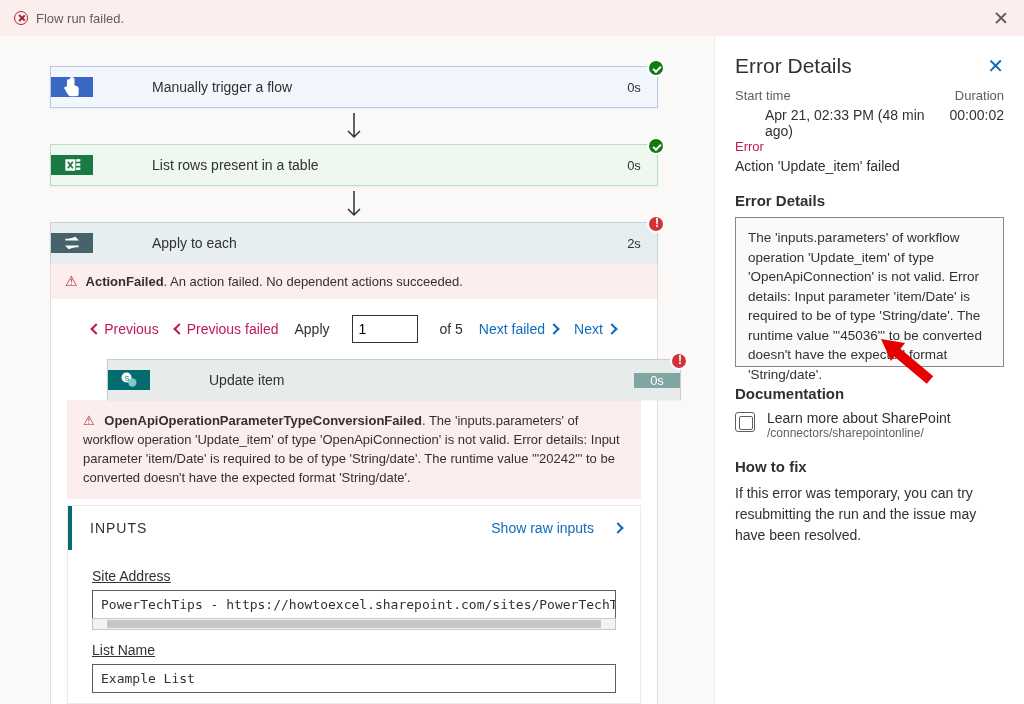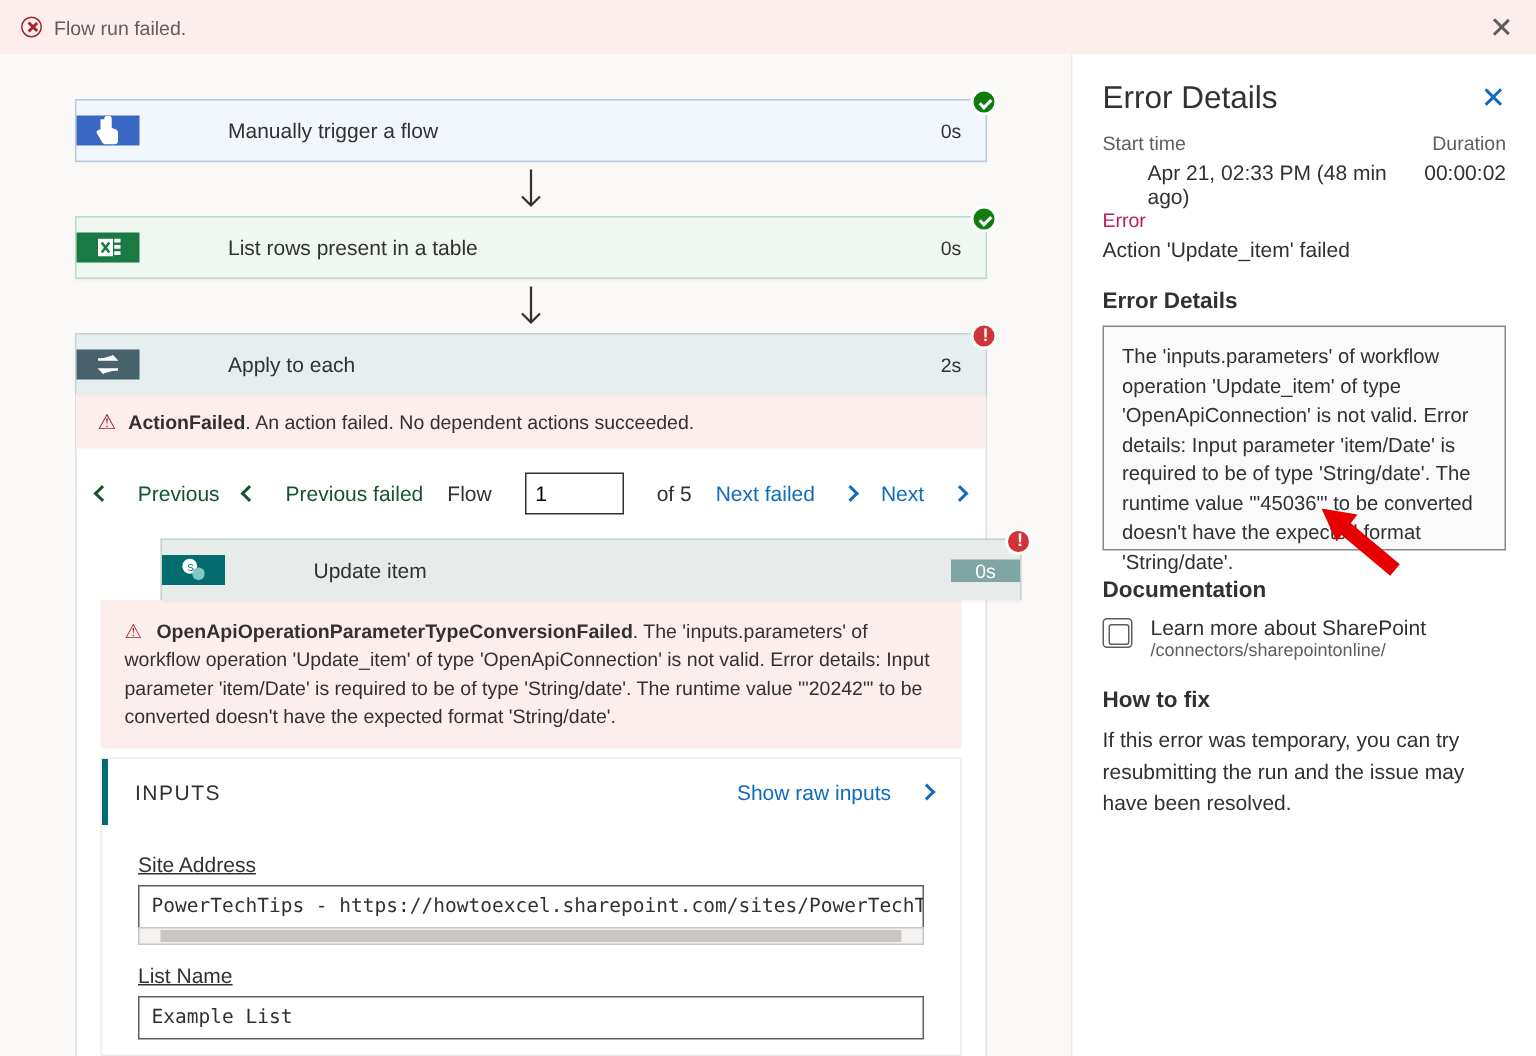--- a/index.html
+++ b/index.html
@@ -43,22 +43,22 @@
 
   .arrow { width:608px; height:36px; display:flex; align-items:center; justify-content:center; }
   .arrow svg { width:18px; height:30px; stroke:#323130; fill:none; stroke-width:1.5; }
 
   .applybody { width:608px; background:#fff; border:1px solid #e1dfdd; border-top:none; }
   .af-banner { background:#fdeeee; padding:10px 14px; font-size:13px; display:flex; align-items:center; }
   .af-banner .w { color:#a4262c; margin-right:8px; font-size:14px; }
   .af-banner b { font-weight:600; }
 
   .pager { display:flex; align-items:center; justify-content:center; gap:16px; padding:16px 0; font-size:14px; }
-  .pager .lnk { color:#14532d; cursor:pointer; display:flex; align-items:center; gap:20px; }
-  .pager .bluelnk { color:#0f6cbd; cursor:pointer; display:flex; align-items:center; gap:20px; }
+  .pager .lnk { color:#be185d; cursor:pointer; display:flex; align-items:center; gap:4px; }
+  .pager .bluelnk { color:#0f6cbd; cursor:pointer; display:flex; align-items:center; gap:5px; }
   .pager input { width:66px; height:28px; border:1px solid #323130; text-align:left; padding:0 6px; font-size:14px; margin:0 6px; }
 
   .inner { padding:0 16px 16px 16px; }
   .inner .card { width:100%; }
   .sp-err { background:#fdeeee; padding:12px 16px; font-size:13px; line-height:1.45; }
   .sp-err .w { color:#a4262c; margin-right:6px; }
   .sp-err b { font-weight:600; }
 
   .inputs-panel { border:1px solid #edebe9; margin-top:6px; }
   .inputs-head { border-left:4px solid #036c70; padding:14px 18px; display:flex; justify-content:space-between; font-size:14px; letter-spacing:1px; }
@@ -161,21 +161,21 @@
 
         <div class="pager">
           <span class="lnk">
               <span class="chev l"></span>
               <span>Previous</span>
             </span>
           <span class="lnk">
               <span class="chev l"></span>
               <span>Previous failed</span>
             </span>
-          <span>Flow</span>
+          <span>Apply</span>
           <input type="text" value="1" style="">
           <span>of 5</span>
           <span class="bluelnk">
               <span>Next failed</span>
               <span class="chev r"></span>
             </span>
           <span class="bluelnk">
               <span>Next</span>
               <span class="chev r"></span>
             </span>

